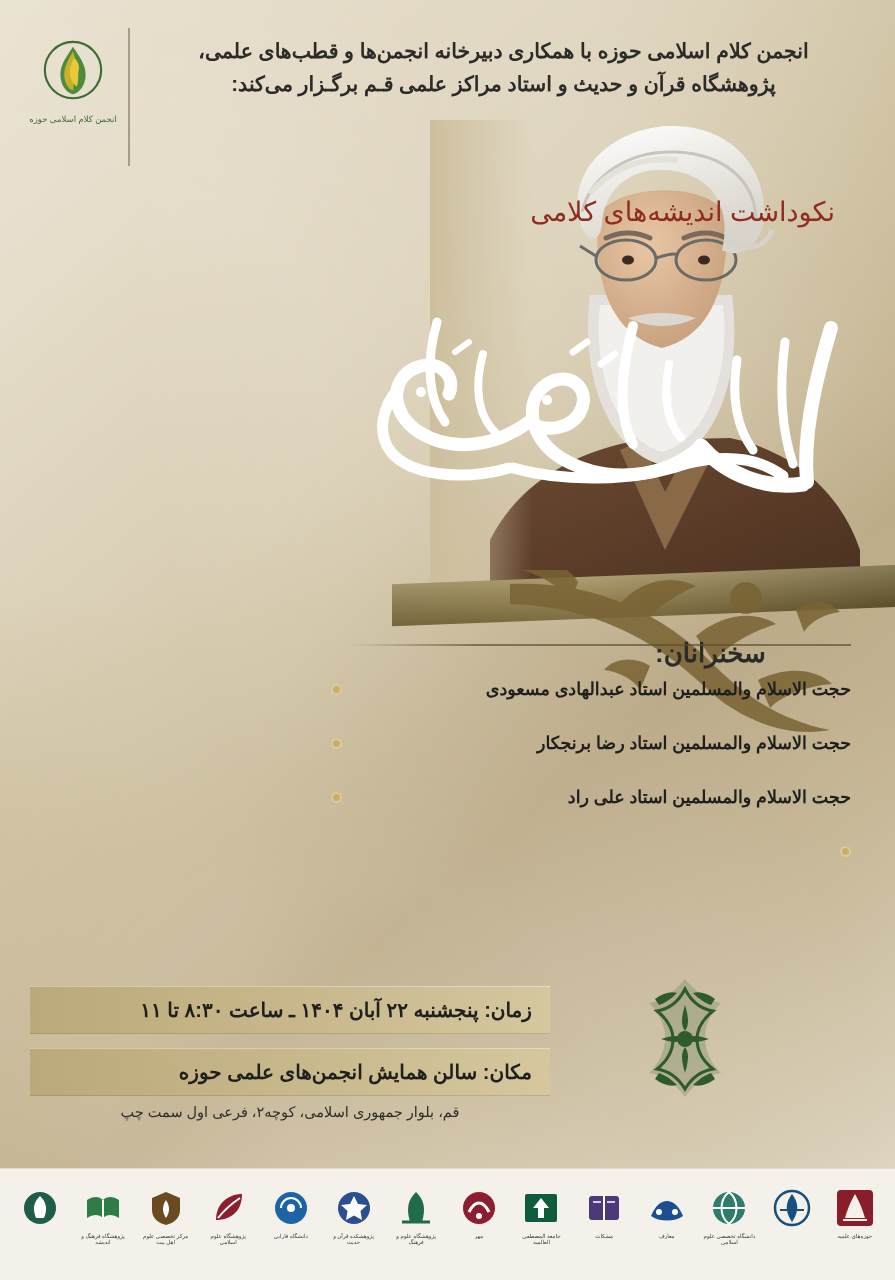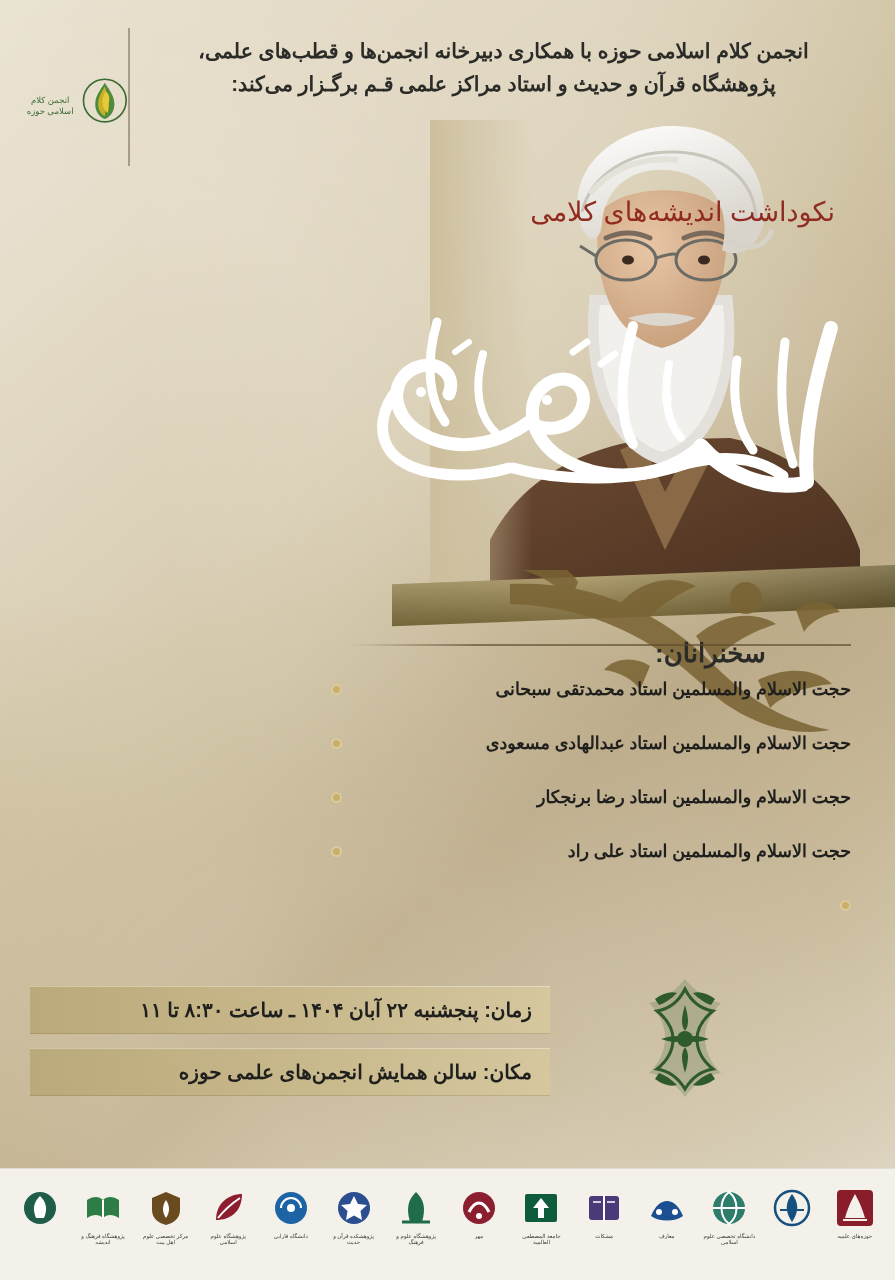--- a/index.html
+++ b/index.html
@@ -58,20 +58,21 @@
   }
   .header-text .line.l2 { }
   .header-text .line.l3 { }
 
   .logo-box {
     width: 112px;
     height: 138px;
     margin-right: 8px;
     border-right: 2px solid rgba(90,75,45,0.45);
     display: flex;
+    flex-direction: column;
     align-items: center;
     justify-content: flex-start;
     padding-top: 10px;
   }
   .logo-flame {
     width: 62px; height: 68px;
     position: relative;
   }
   .logo-flame svg { width: 100%; height: 100%; display:block; }
   .logo-caption {
@@ -396,24 +397,20 @@
     </svg>
   </div>
 
   <div class="speakers-heading">
     <span class="txt">سخنرانان:</span>
   </div>
   <div class="speakers-rule"></div>
 
   <div class="speakers-list">
     <div class="speaker-item">
-      <span class="speaker-name">حجت الاسلام والمسلمین استاد محمدتقی سبحانی</span>
-      <span class="speaker-bullet"></span>
-    </div>
-    <div class="speaker-item">
       <span class="speaker-name">حجت الاسلام والمسلمین استاد عبدالهادی مسعودی</span>
       <span class="speaker-bullet"></span>
     </div>
     <div class="speaker-item">
       <span class="speaker-name">حجت الاسلام والمسلمین استاد رضا برنجکار</span>
       <span class="speaker-bullet"></span>
     </div>
     <div class="speaker-item">
       <span class="speaker-name">حجت الاسلام والمسلمین استاد علی راد</span>
       <span class="speaker-bullet"></span>
@@ -440,20 +437,21 @@
       </g>
     </svg>
   </div>
 
   <div class="info-bar when">
     <span class="label">زمان: پنجشنبه ۲۲ آبان ۱۴۰۴ ـ ساعت ۸:۳۰ تا ۱۱</span>
   </div>
   <div class="info-bar where">
     <span class="label">مکان: سالن همایش انجمن‌های علمی حوزه</span>
   </div>
+  <div class="address">قم، بلوار جمهوری اسلامی، کوچه۲، فرعی اول سمت چپ</div>
 
   <div class="footer">
 
     <div class="footer-logo">
       <div class="mark">
         <svg viewBox="0 0 44 44" xmlns="http://www.w3.org/2000/svg" aria-hidden="true">
           <rect x="4" y="4" width="36" height="36" rx="4" fill="#8a1d2a"></rect>
           <path d="M12 32 C16 18 20 12 22 8 C24 12 28 18 32 32 Z" fill="#f4f1ea"></path>
           <path d="M10 34 h24" stroke="#f4f1ea" stroke-width="2"></path>
         </svg>

